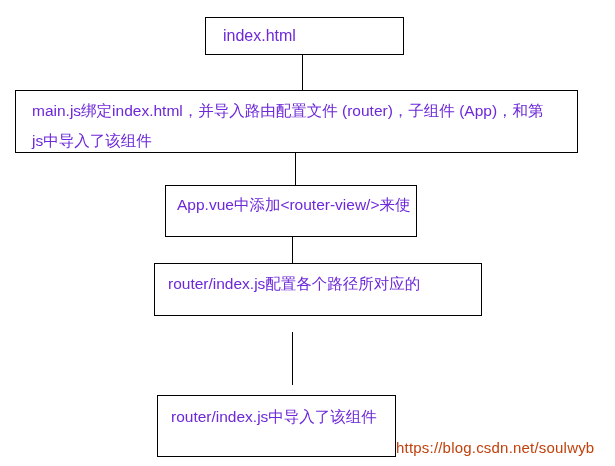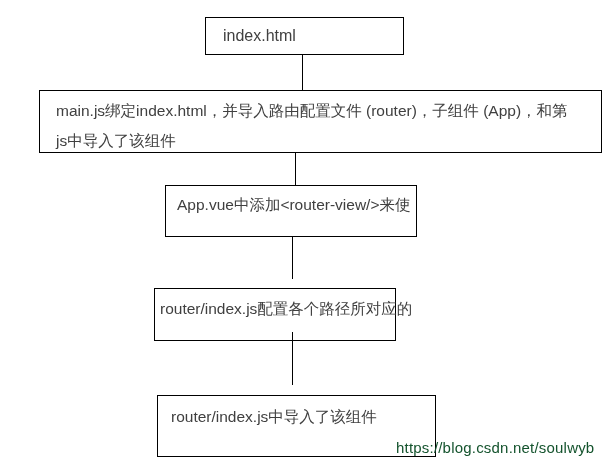--- a/index.html
+++ b/index.html
@@ -15,62 +15,62 @@
     font-family: "Liberation Sans", "DejaVu Sans", sans-serif;
     color: #000000;
     overflow: hidden;
   }
   .node {
     position: absolute;
     box-sizing: border-box;
     border: 1px solid #000000;
     background: #ffffff;
     font-size: 15.5px;
-    color: #404040;
+    color: #6d28d9;
   }
   .node .nline {
     display: block;
     white-space: nowrap;
   }
   .n1 {
     left: 205px; top: 17px; width: 199px; height: 38px;
     display: flex; align-items: center;
     padding-left: 17px; font-size: 16px;
   }
   .n2 {
     left: 15px; top: 90px; width: 563px; height: 63px;
-    padding: 5px 10px 0 16px; line-height: 30px; margin-left: 24px;
+    padding: 5px 10px 0 16px; line-height: 30px;
   }
   .n3 {
     left: 165px; top: 185px; width: 252px; height: 52px;
     padding: 5px 8px 0 11px; line-height: 28px;
   }
   .n4 {
-    left: 154px; top: 288px; width: 242px; height: 53px;
-    padding: 6px 8px 0 5px; line-height: 28px;
+    left: 154px; top: 263px; width: 328px; height: 53px;
+    padding: 6px 8px 0 13px; line-height: 28px;
   }
   .n5 {
-    left: 157px; top: 395px; width: 279px; height: 62px;
+    left: 157px; top: 395px; width: 239px; height: 62px;
     padding: 11px 8px 0 13px; line-height: 20px;
   }
   .connector {
     position: absolute;
     width: 1px;
     background: #000000;
   }
   .c1 { left: 302px; top: 55px;  height: 35px; }
   .c2 { left: 295px; top: 153px; height: 32px; }
   .c3 { left: 292px; top: 237px; height: 42px; }
   .c4 { left: 292px; top: 332px; height: 53px; }
   .watermark {
     position: absolute;
     left: 396px;
     top: 439px;
     font-size: 15px;
-    color: #14532d;
+    color: #c2410c;
     white-space: nowrap;
     letter-spacing: 0.2px;
   }
 </style>
 </head>
 <body>
 
 <div class="canvas">
 
   <div class="node n1">

